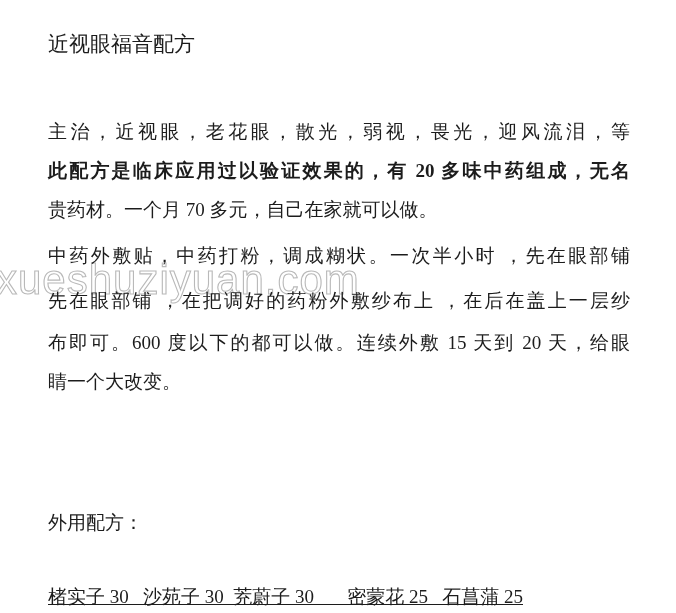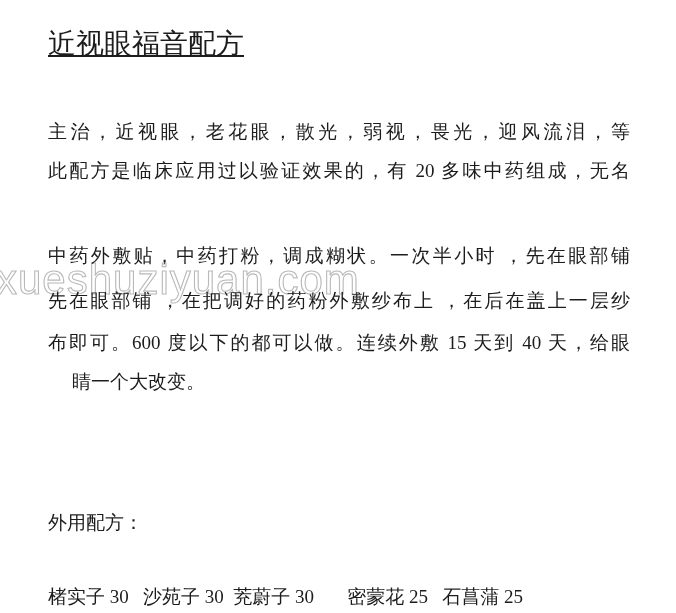--- a/index.html
+++ b/index.html
@@ -14,52 +14,51 @@
     background: #ffffff;
     overflow: hidden;
     font-family: "Liberation Serif", "DejaVu Serif", serif;
   }
   
   .doc-title {
     position: absolute;
     left: 48px;
     top: 30px;
     width: 582px;
-    font-size: 28px;
+    font-size: 21px;
     line-height: 28px;
     color: #1c1c1c;
     white-space: pre;
     z-index: 2;
-    text-decoration: underline;
   }
   .line {
     position: absolute;
     left: 48px;
     width: 582px;
     font-size: 19px;
     line-height: 28px;
     color: #1c1c1c;
     white-space: pre;
     z-index: 2;
   }
   
   .just {
     white-space: normal;
     text-align: justify;
     text-align-last: justify;
   }
   .l0 { top: 118px; }
-  .l1 { top: 157px; }
+  .l1 { top: 157px; font-weight: bold; }
   .l2 { top: 196px; }
   .l3 { top: 242px; }
   .l4 { top: 287px; }
   .l5 { top: 329px; }
-  .l6 { top: 368px; margin-left: 24px; }
+  .l6 { top: 368px; }
   .l7 { top: 509px; }
-  .l8 { top: 583px; }
+  .l8 { top: 583px; text-decoration: underline; }
   
   .wm {
     position: absolute;
     color: transparent;
     -webkit-text-stroke: 1.1px #b9b9b9;
     z-index: 1;
     pointer-events: none;
     user-select: none;
   }
   @supports not (-webkit-text-stroke: 1px #000) {
@@ -85,26 +84,27 @@
 <div class="page">
 
   <div class="wm wm-latin">xueshuziyuan.com</div>
 
   <div class="doc-title">近视眼福音配方</div>
 
   <div class="line l0 just">主治，近视眼，老花眼，散光，弱视，畏光，迎风流泪，等</div>
 
   <div class="line l1 just">此配方是临床应用过以验证效果的，有 20 多味中药组成，无名</div>
 
+  <div class="line l2">贵药材。一个月 70 多元，自己在家就可以做。</div>
 
   <div class="line l3 just">中药外敷贴，中药打粉，调成糊状。一次半小时 ，先在眼部铺</div>
 
   <div class="line l4 just">先在眼部铺 ，在把调好的药粉外敷纱布上 ，在后在盖上一层纱</div>
 
-  <div class="line l5 just">布即可。600 度以下的都可以做。连续外敷 15 天到 40 天，给眼</div>
+  <div class="line l5 just">布即可。600 度以下的都可以做。连续外敷 15 天到 20 天，给眼</div>
 
   <div class="line l6">睛一个大改变。</div>
 
   <div class="line l7">外用配方：</div>
 
   <div class="line l8">楮实子 30   沙苑子 30  茺蔚子 30       密蒙花 25   石菖蒲 25</div>
 
 </div>
 
 </body></html>

